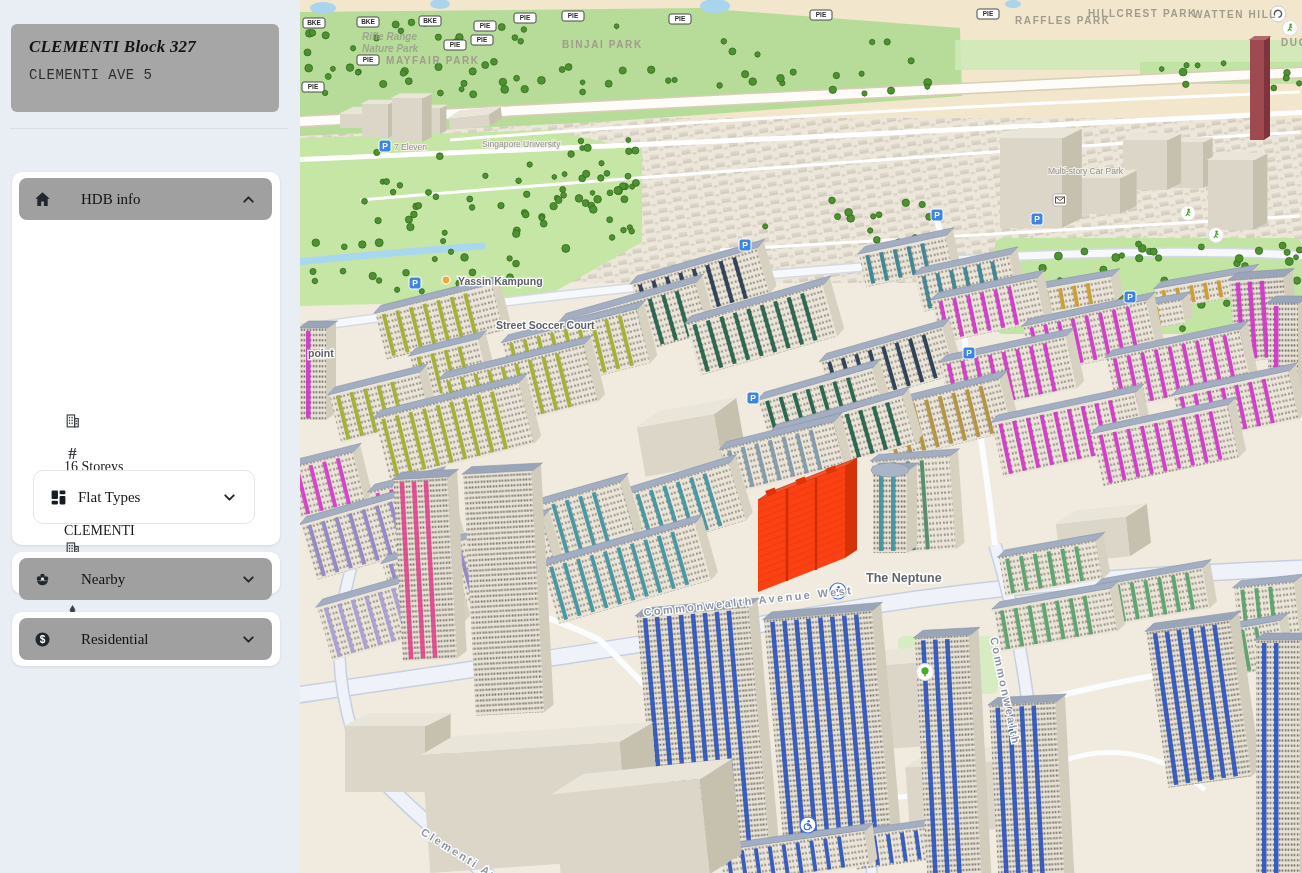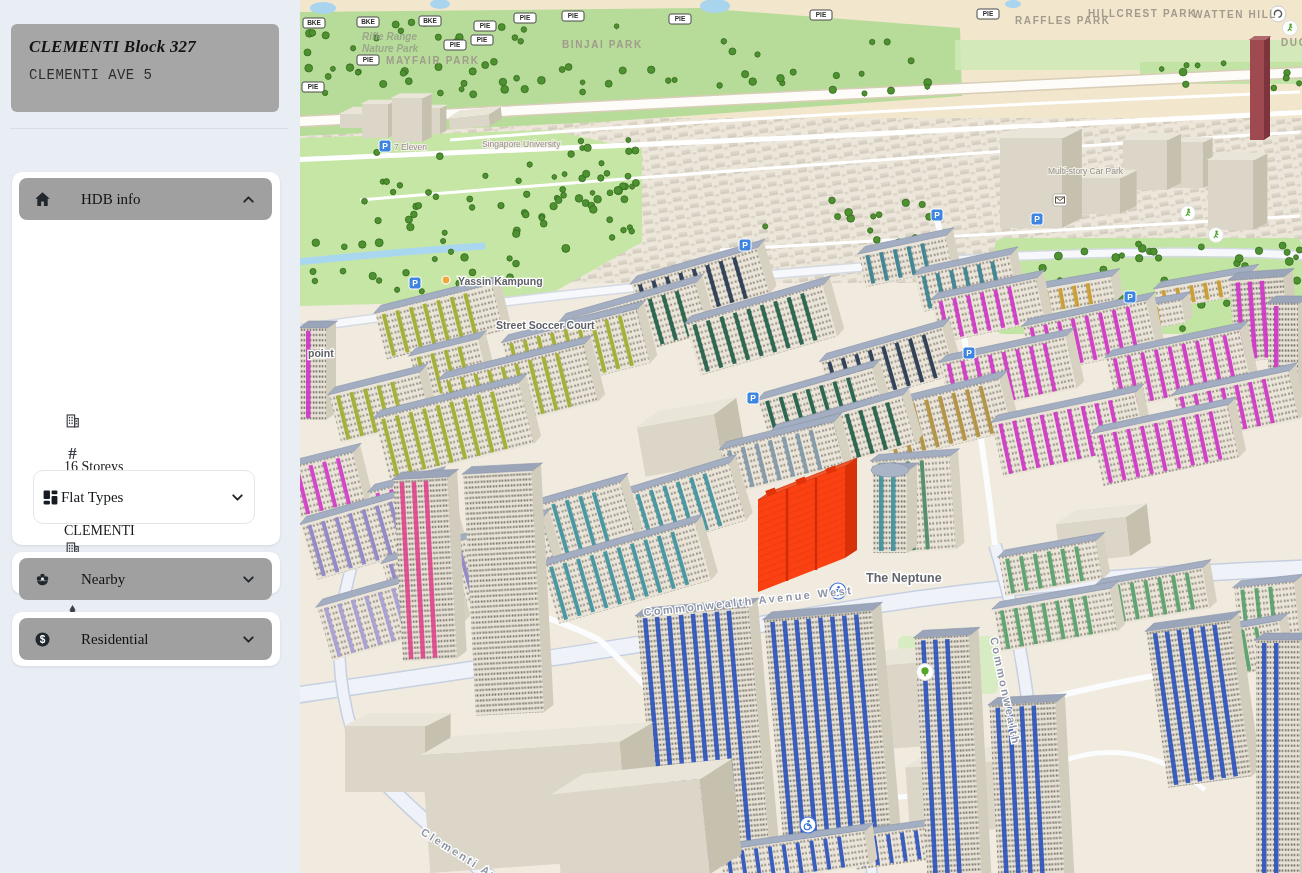--- a/index.html
+++ b/index.html
@@ -22,22 +22,22 @@
            padding:0 15px;box-sizing:border-box;cursor:pointer;
            font:15px "Liberation Serif",serif;color:#121212;}
   .sec-btn .chev{margin-left:auto;}
   .icn{width:17px;height:17px;flex:0 0 17px;color:#23282e;display:inline-block;}
   .info-list{position:absolute;top:240px;left:0;right:0;}
   .info-item{display:flex;align-items:flex-start;height:32px;padding-left:52px;gap:30px;flex-direction:column;}
   .info-item .icn{color:#3a3f45;}
   .info-item .lbl{font-size:14px;color:#1b1b1b;}
   .hash{font:600 17px "Liberation Serif",serif;color:#3a3f45;width:17px;text-align:center;}
   .flat-btn{position:absolute;left:21px;top:298px;width:222px;height:54px;background:#fff;
-            border:1px solid #e3e3ea;border-radius:10px;display:flex;align-items:center;gap:2px;
-            padding:0 8px;box-sizing:border-box;cursor:pointer;
+            border:1px solid #e3e3ea;border-radius:10px;display:flex;align-items:center;gap:11px;
+            padding:0 16px;box-sizing:border-box;cursor:pointer;
             font:15px "Liberation Serif",serif;color:#15181c;}
   .flat-btn .chev{margin-left:auto;}
   
   .map-wrap{position:absolute;left:300px;top:0;width:1002px;height:873px;background:#f2ede1;}
   .ml-park{font:700 10px "Liberation Sans",sans-serif;fill:#a19b8d;letter-spacing:1.6px;}
   .ml-nature{font:italic 700 10px "Liberation Sans",sans-serif;fill:#9aa78b;}
   .ml-tiny{font:8.5px "Liberation Sans",sans-serif;fill:#8f8f8f;paint-order:stroke;stroke:#f4efe4;stroke-width:2px;}
   .ml-poi{font:700 10.5px "Liberation Sans",sans-serif;fill:#5e6066;paint-order:stroke;stroke:#fff;stroke-width:2.6px;}
   .ml-place{font:700 12.5px "Liberation Sans",sans-serif;fill:#62656c;paint-order:stroke;stroke:#fff;stroke-width:3px;}
   .ml-road{font:700 11px "Liberation Sans",sans-serif;fill:#8d95a6;letter-spacing:2.4px;paint-order:stroke;stroke:#fff;stroke-width:2.6px;}

